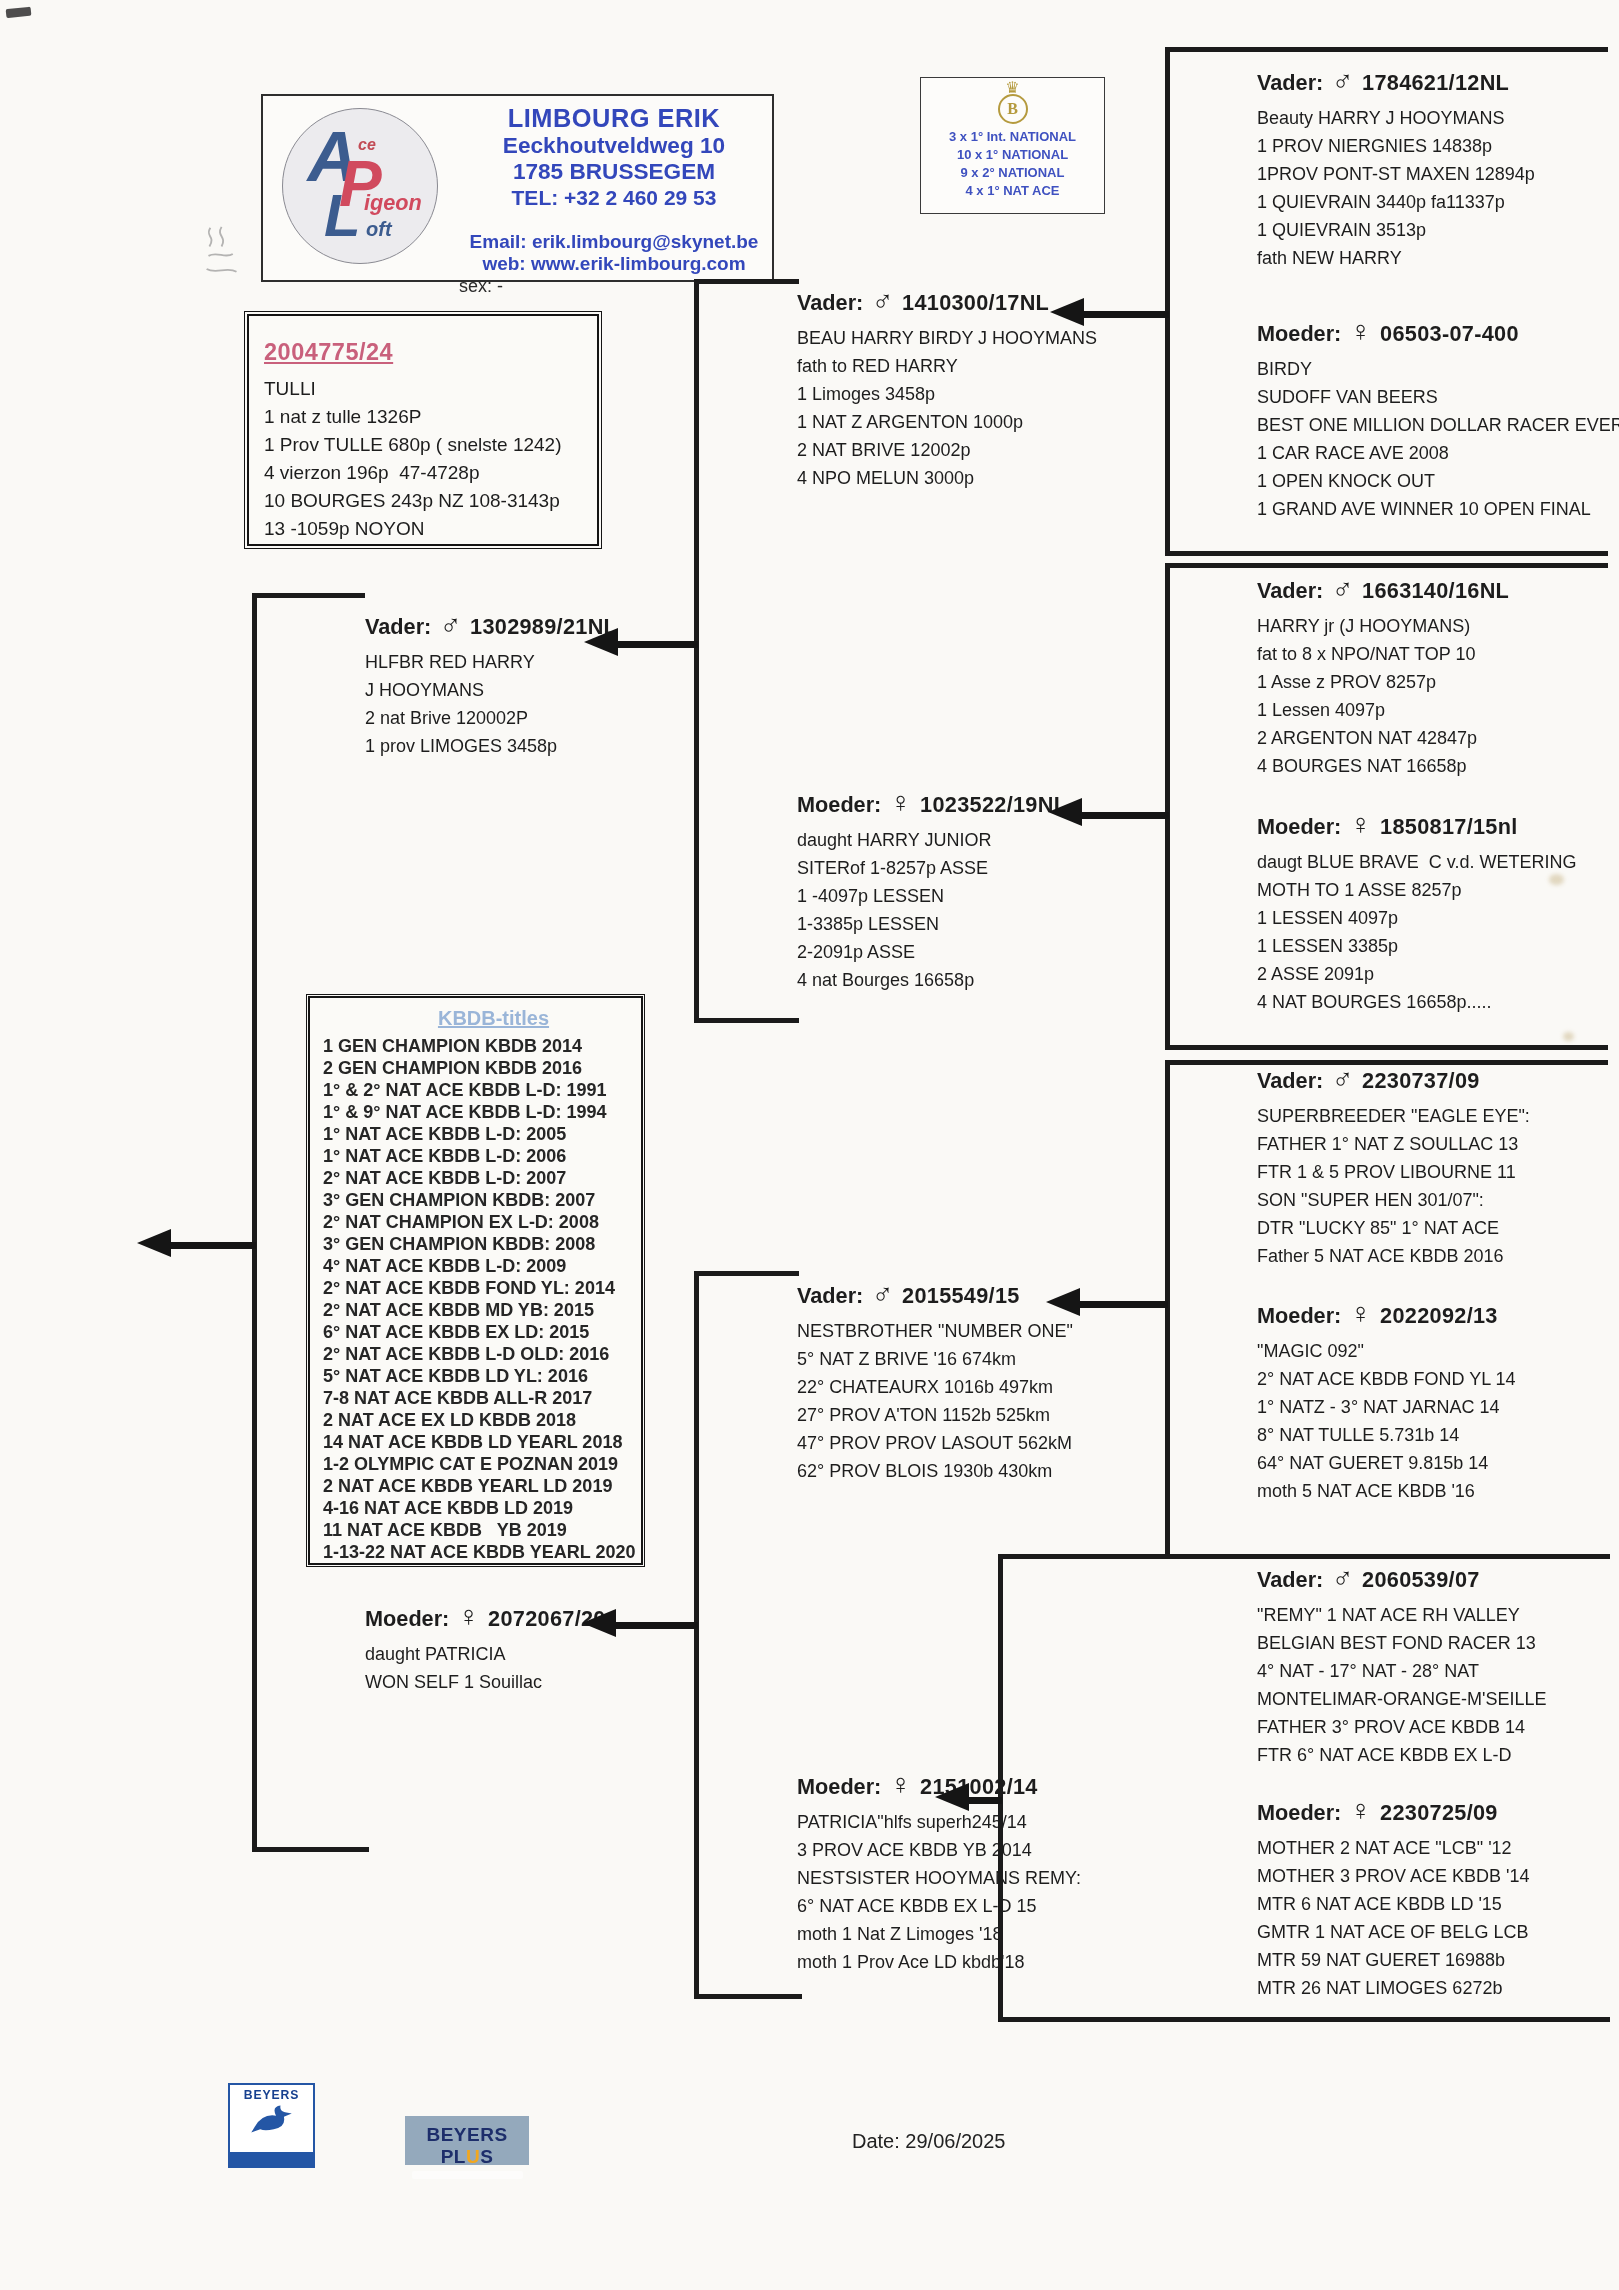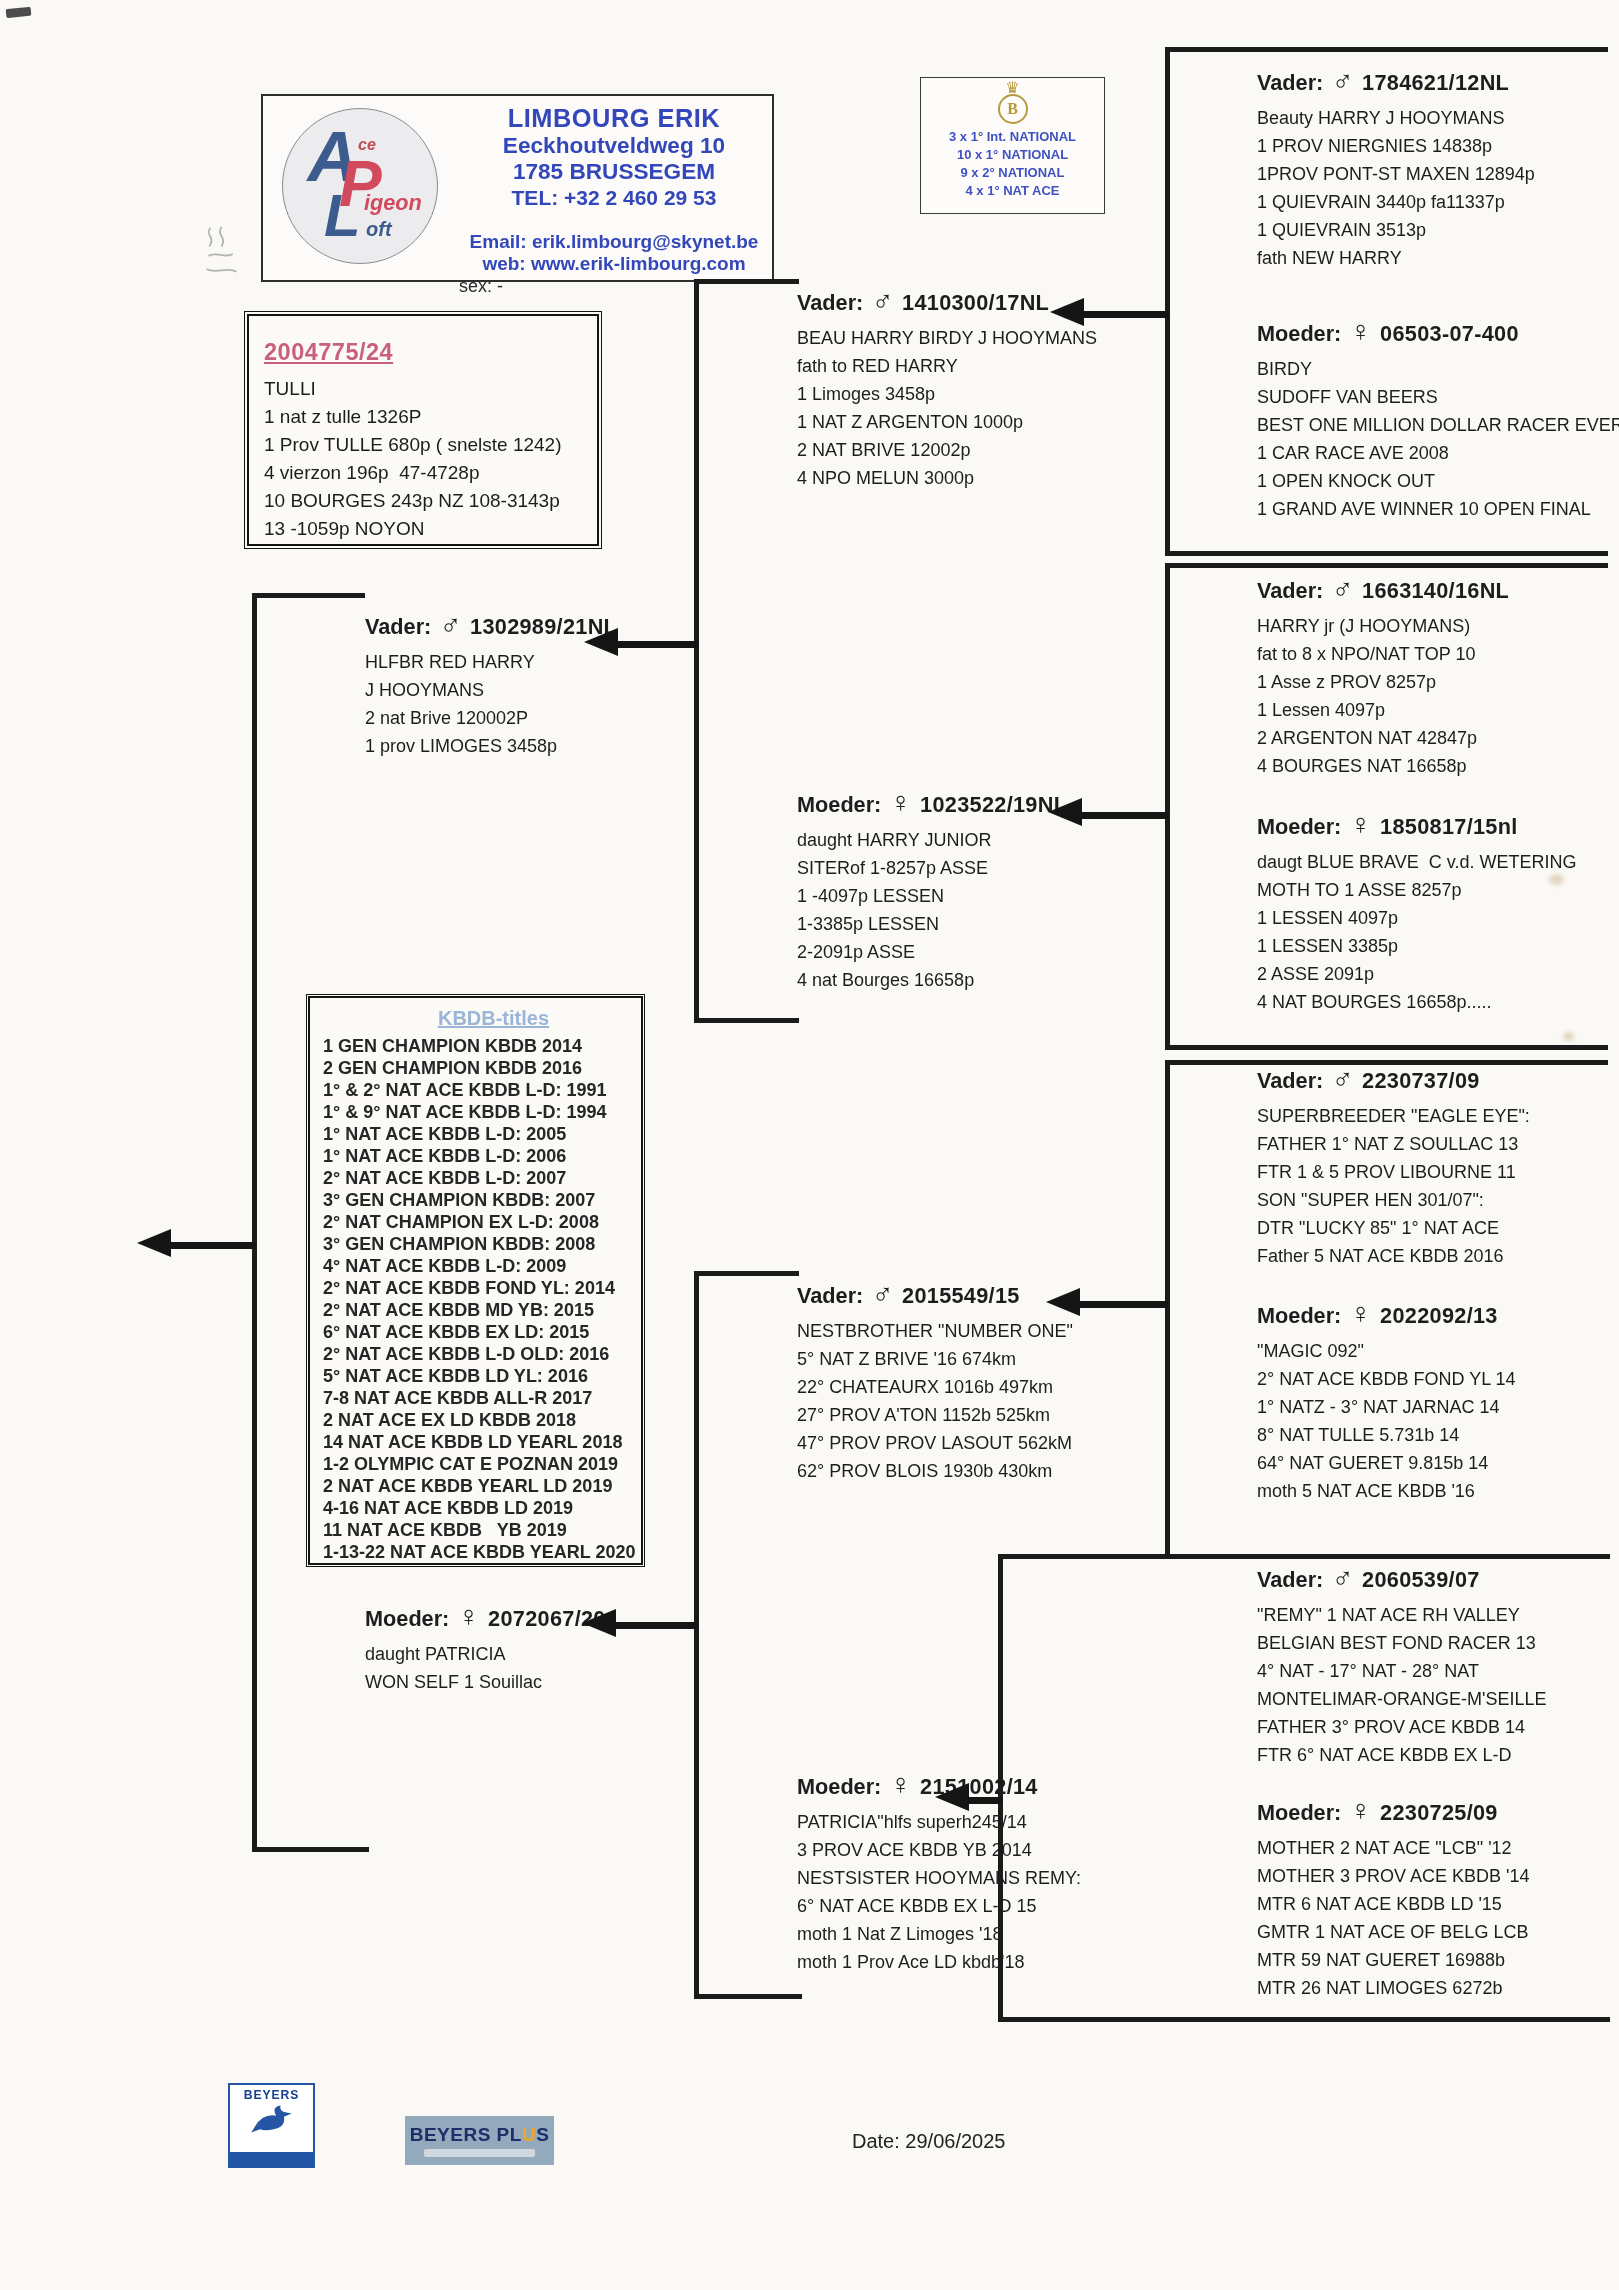--- a/index.html
+++ b/index.html
@@ -66,21 +66,21 @@
            padding:9.4px 0 0 13px;}
   .kbdb-title{text-align:center;color:#9ab5d8;font-weight:bold;font-size:20px;
               text-decoration:underline;margin-bottom:4.7px;margin-left:-13px;padding-left:36px;}
   .kbdbbox .line{font-size:18px;font-weight:bold;line-height:22px;color:#262626;white-space:pre;}
 
   
   .beyers{position:absolute;left:228px;top:2083px;width:87px;height:85px;border:2.8px solid #2456a5;
           background:#ffffff;box-sizing:border-box;text-align:center;}
   .beyers-label{font-size:12.2px;font-weight:bold;color:#17408f;letter-spacing:0.9px;margin-top:2.8px;}
   .beyers-band{position:absolute;left:0;bottom:0;width:100%;height:14px;background:#2456a5;}
-  .beyersplus{position:absolute;left:405px;top:2116px;width:149px;height:49px;background:#94a9bc;
+  .beyersplus{position:absolute;left:405px;top:2116px;width:124px;height:49px;background:#94a9bc;
               text-align:center;box-sizing:border-box;padding-top:7.5px;}
   .bp-text{font-size:19px;font-weight:bold;color:#1d2e6b;letter-spacing:0.5px;}
   .bp-u{color:#f2a71e;}
   .bp-strip{width:111px;height:7.5px;background:rgba(255,255,255,.55);margin:3.8px auto 0;border-radius:1.9px;}
   .datelabel{position:absolute;left:852px;top:2130px;font-size:20px;color:#222;}
 
   
   .corner-mark{position:absolute;left:5.6px;top:7.5px;width:24.5px;height:8.5px;background:#2f2f2f;
                transform:rotate(-6deg);opacity:.85;border-radius:1.9px;}
   .smudge{position:absolute;border-radius:50%;background:#c9b68a;opacity:.5;filter:blur(1.9px);}

